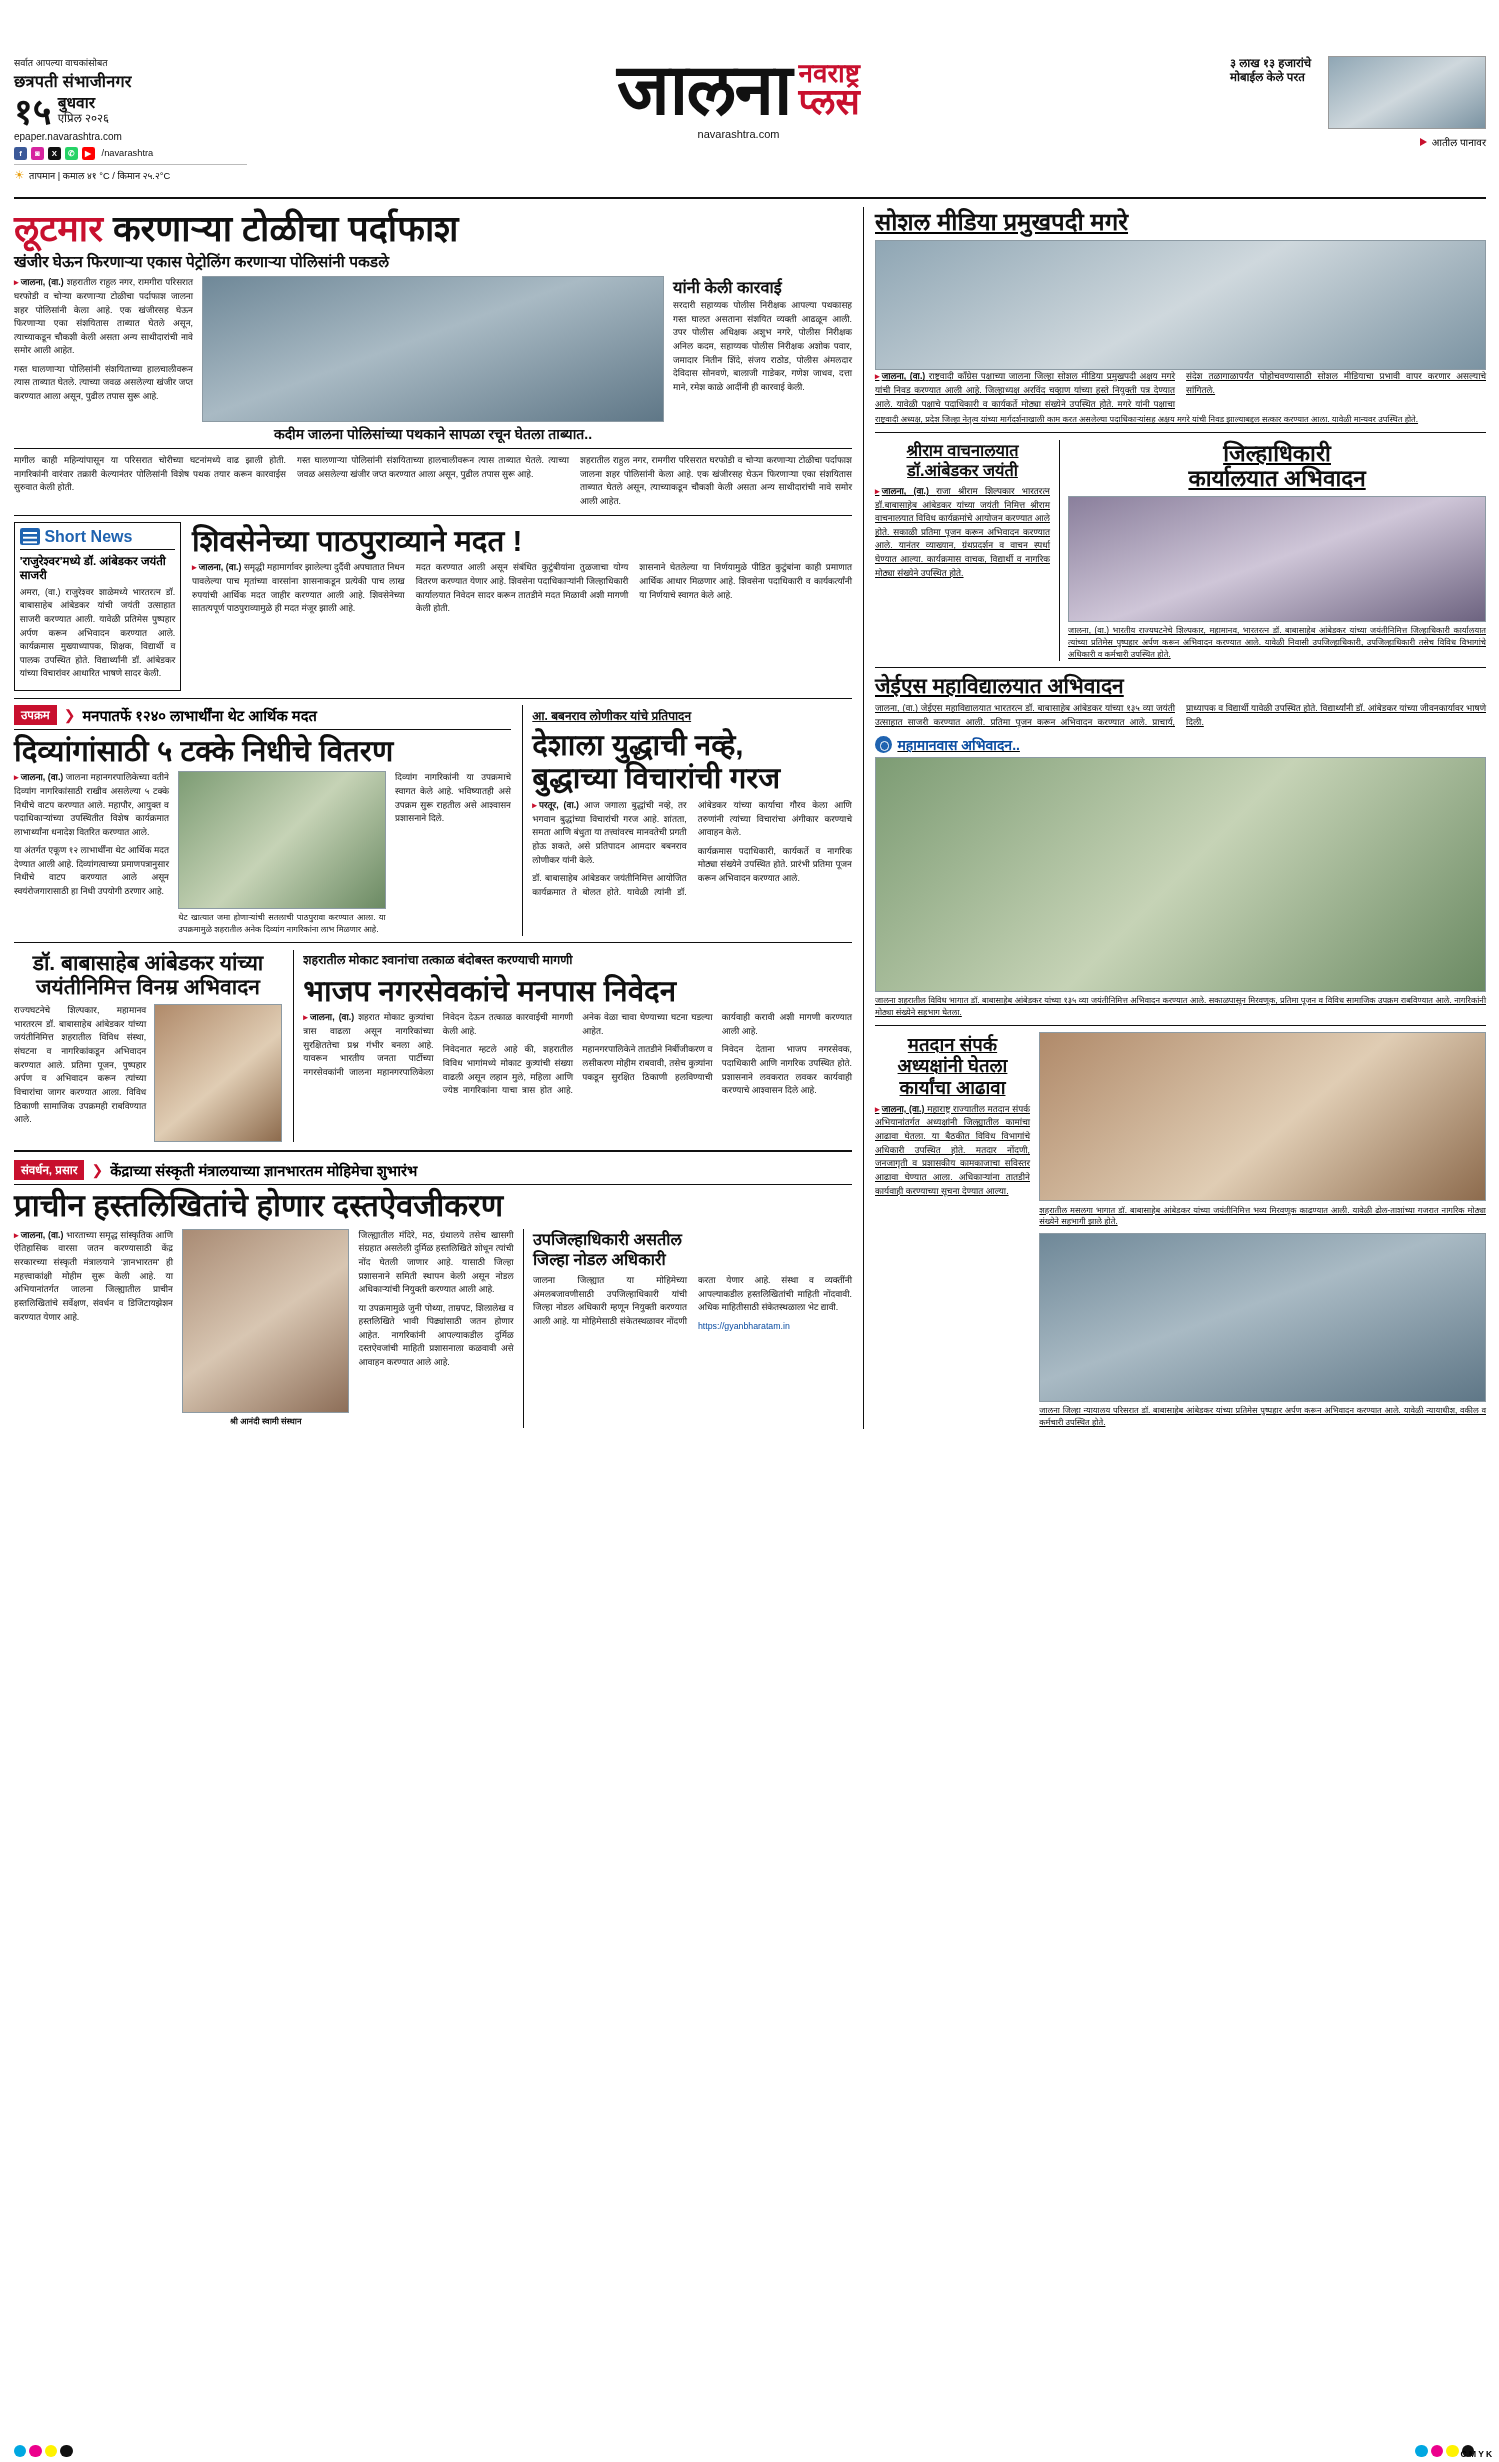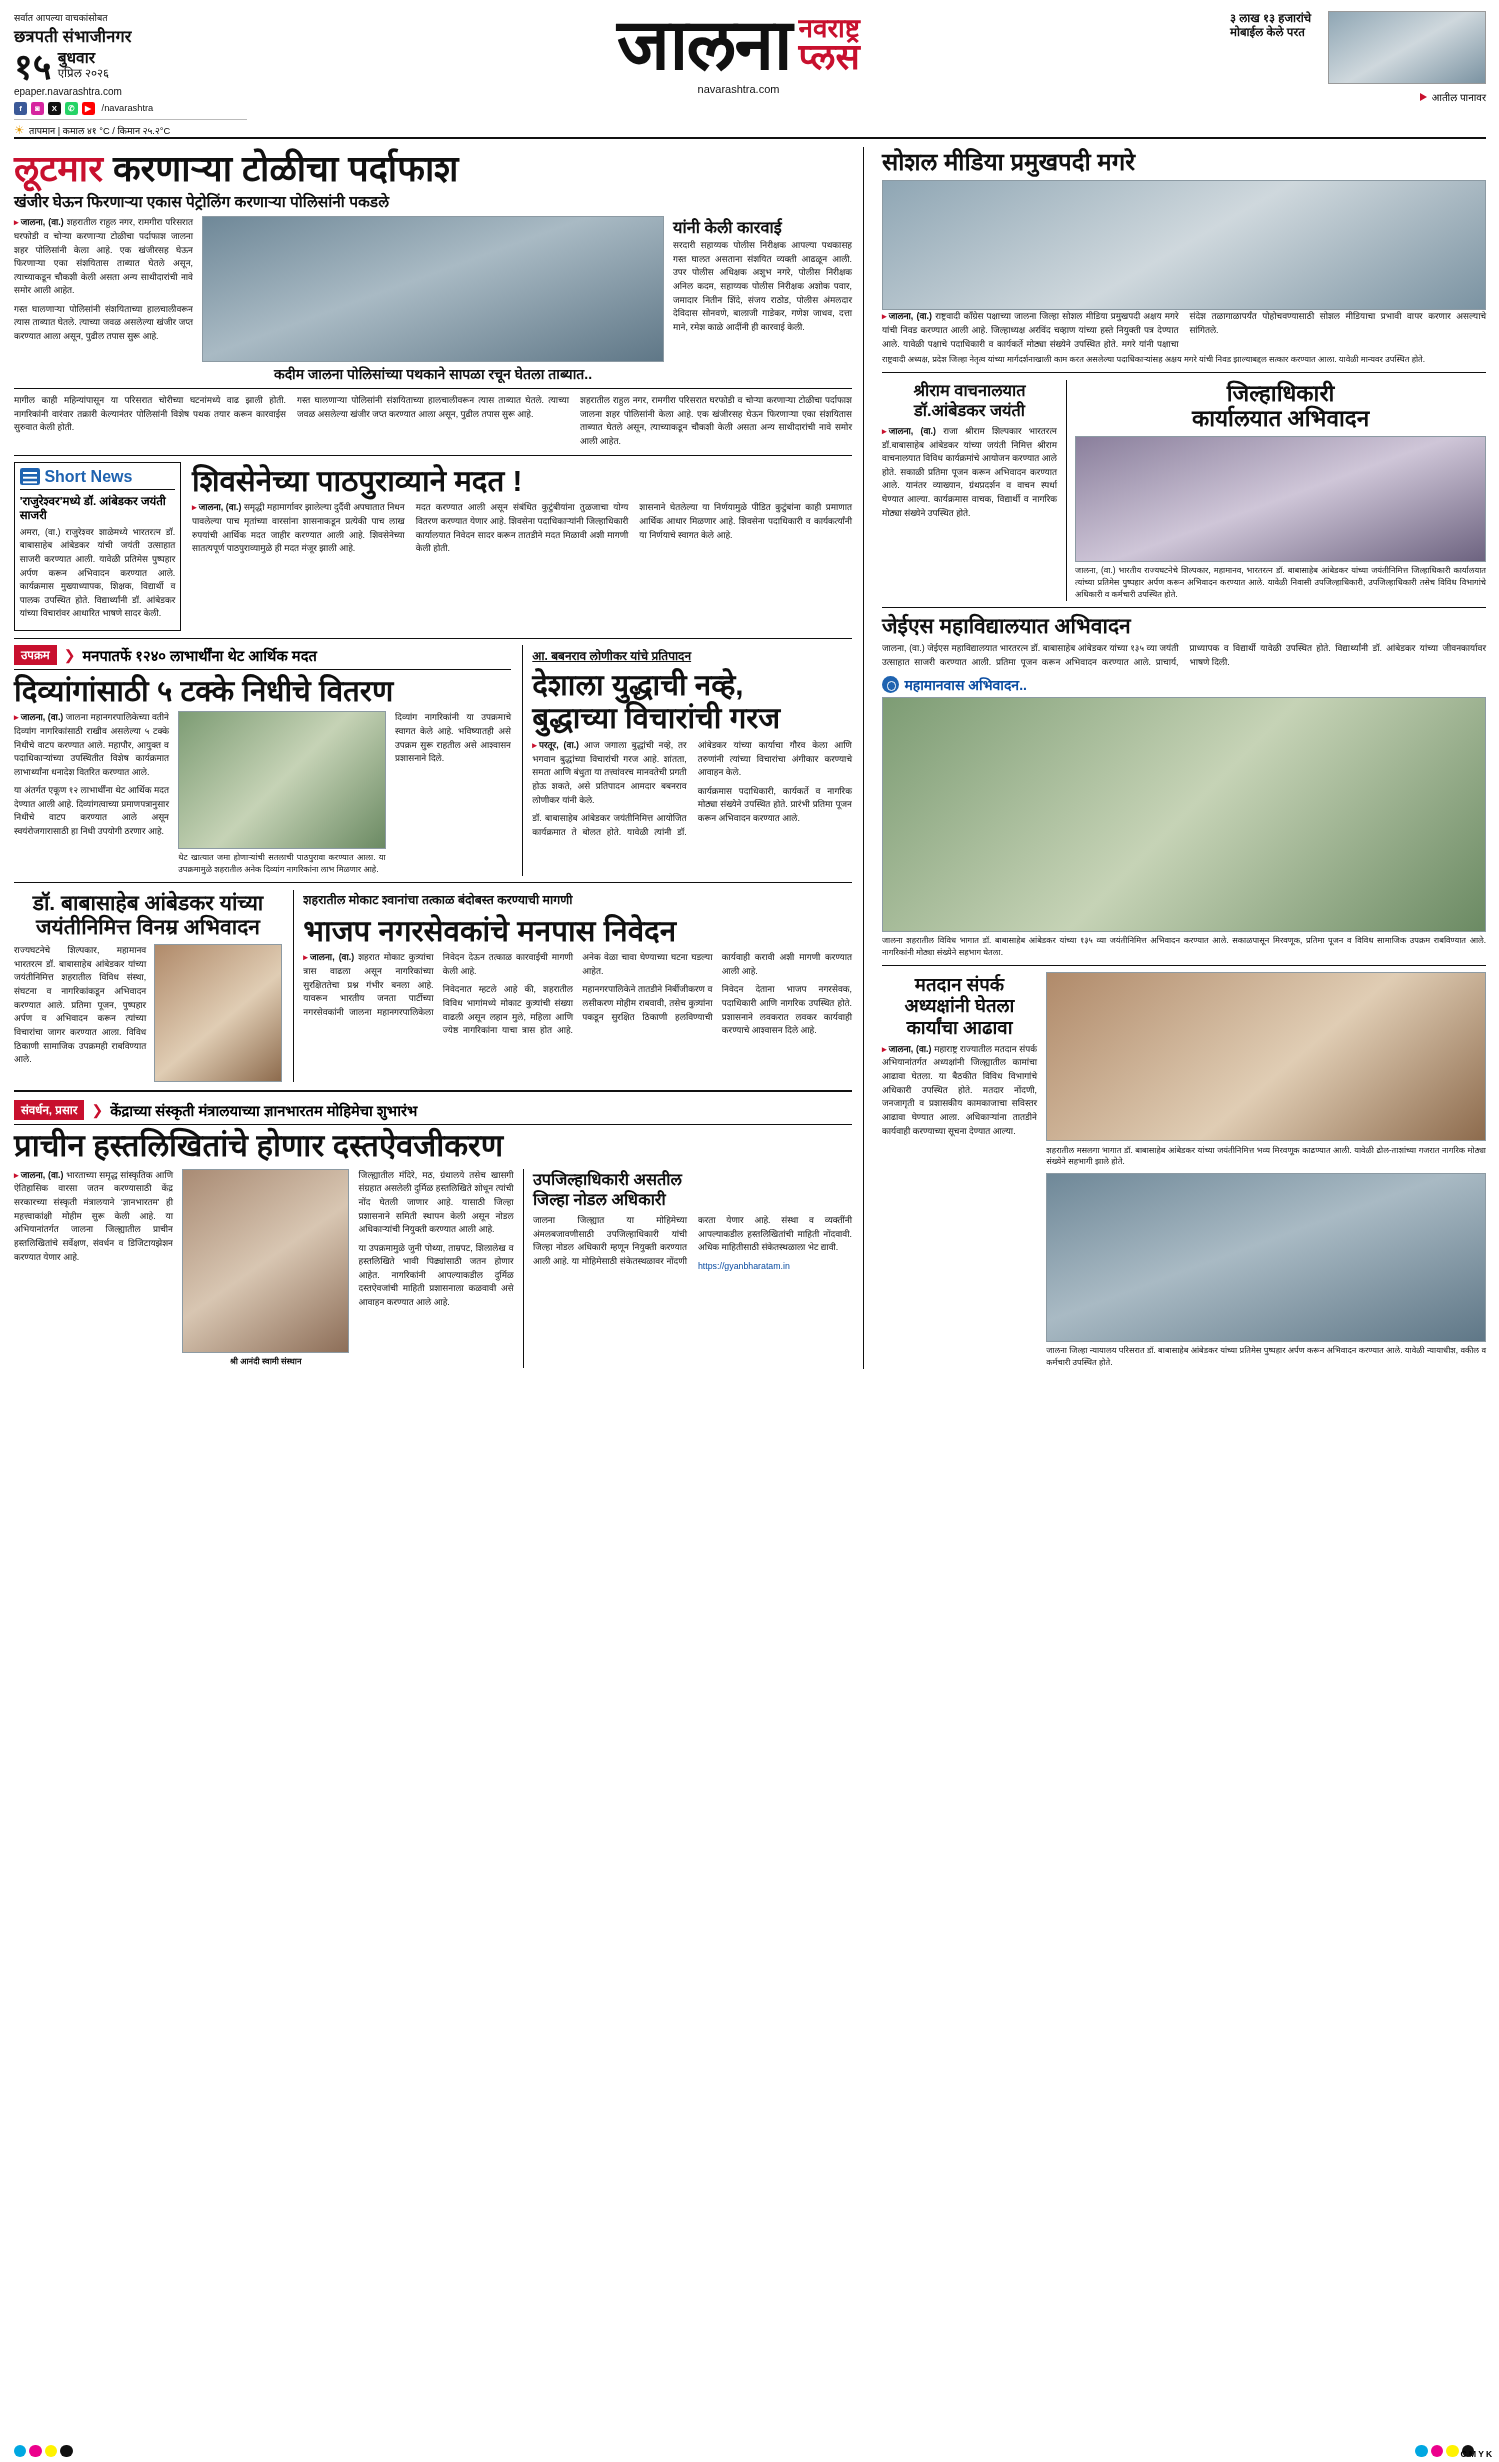--- a/index.html
+++ b/index.html
@@ -3,21 +3,21 @@
 <meta charset="utf-8">
 <title>Jalna Plus — Navarashtra ePaper</title>
 <style>
   html,body{margin:0;padding:0;background:#d8d8d8;}
   body{font-family:"Liberation Sans", sans-serif;}
   .page{
     width:1500px;height:2462px;margin:0 auto;background:#ffffff;position:relative;
     box-sizing:border-box;padding:11px 14px 0 14px;overflow:hidden;
   }
   
-  .masthead{display:flex;align-items:flex-start;border-bottom:2.3px solid #111;padding-bottom:0;}
+  .masthead{display:flex;align-items:flex-start;border-bottom:2.3px solid #111;padding-bottom:15px;margin-top:45px;}
   .mh-left{width:233px;flex:0 0 233px;padding-top:1.6px;}
   .mh-tag{font-size:9.3px;color:#111;line-height:1.25;}
   .mh-city{font-size:16.3px;font-weight:bold;color:#111;margin-top:0.8px;letter-spacing:0.2px;}
   .mh-date-row{display:flex;align-items:flex-end;gap:6.2px;margin-top:1.6px;}
   .mh-daynum{font-size:36px;font-weight:bold;line-height:.92;color:#111;}
   .mh-daywrap{line-height:1.15;padding-bottom:3.1px;}
   .mh-day{font-size:15.5px;font-weight:bold;color:#111;}
   .mh-month{font-size:11.6px;color:#111;}
   .mh-epaper{font-size:10px;color:#111;margin-top:3.1px;}
   .mh-social{display:flex;align-items:center;gap:3.9px;margin-top:4.7px;}
@@ -289,21 +289,21 @@
             </h4>
             <div class="cols2" style="margin-top:4.7px;">
               <p class="body">जालना जिल्ह्यात या मोहिमेच्या अंमलबजावणीसाठी उपजिल्हाधिकारी यांची जिल्हा नोडल अधिकारी म्हणून नियुक्ती करण्यात आली आहे. या मोहिमेसाठी संकेतस्थळावर नोंदणी करता येणार आहे. संस्था व व्यक्तींनी आपल्याकडील हस्तलिखितांची माहिती नोंदवावी. अधिक माहितीसाठी संकेतस्थळाला भेट द्यावी.</p>
               <p class="body" style="color:#0b4da2;">https://gyanbharatam.in</p>
             </div>
           </div>
         </div>
       </div>
     </div>
 
-    <div class="col-right" style="border-left:0.8px solid #111;padding-left:18px;">
+    <div class="col-right" style="border-left:0.8px solid #111;padding-left:11px;text-decoration:underline;">
 
       <h2 class="head" style="font-size:24px;">सोशल मीडिया प्रमुखपदी मगरे</h2>
       <div class="photo p2" style="height:128px;margin-top:4.7px;"></div>
       <div class="cols2" style="margin-top:0;">
         <p class="body"><span class="byline">जालना, (वा.)</span> <span>राष्ट्रवादी काँग्रेस पक्षाच्या जालना जिल्हा सोशल मीडिया प्रमुखपदी अक्षय मगरे यांची निवड करण्यात आली आहे. जिल्हाध्यक्ष अरविंद चव्हाण यांच्या हस्ते नियुक्ती पत्र देण्यात आले. यावेळी पक्षाचे पदाधिकारी व कार्यकर्ते मोठ्या संख्येने उपस्थित होते. मगरे यांनी पक्षाचा संदेश तळागाळापर्यंत पोहोचवण्यासाठी सोशल मीडियाचा प्रभावी वापर करणार असल्याचे सांगितले.</span></p>
       </div>
       <div class="cap">राष्ट्रवादी अध्यक्ष, प्रदेश जिल्हा नेतृत्व यांच्या मार्गदर्शनाखाली काम करत असलेल्या पदाधिकाऱ्यांसह अक्षय मगरे यांची निवड झाल्याबद्दल सत्कार करण्यात आला. यावेळी मान्यवर उपस्थित होते.</div>
 
       <div class="rule"></div>
 

